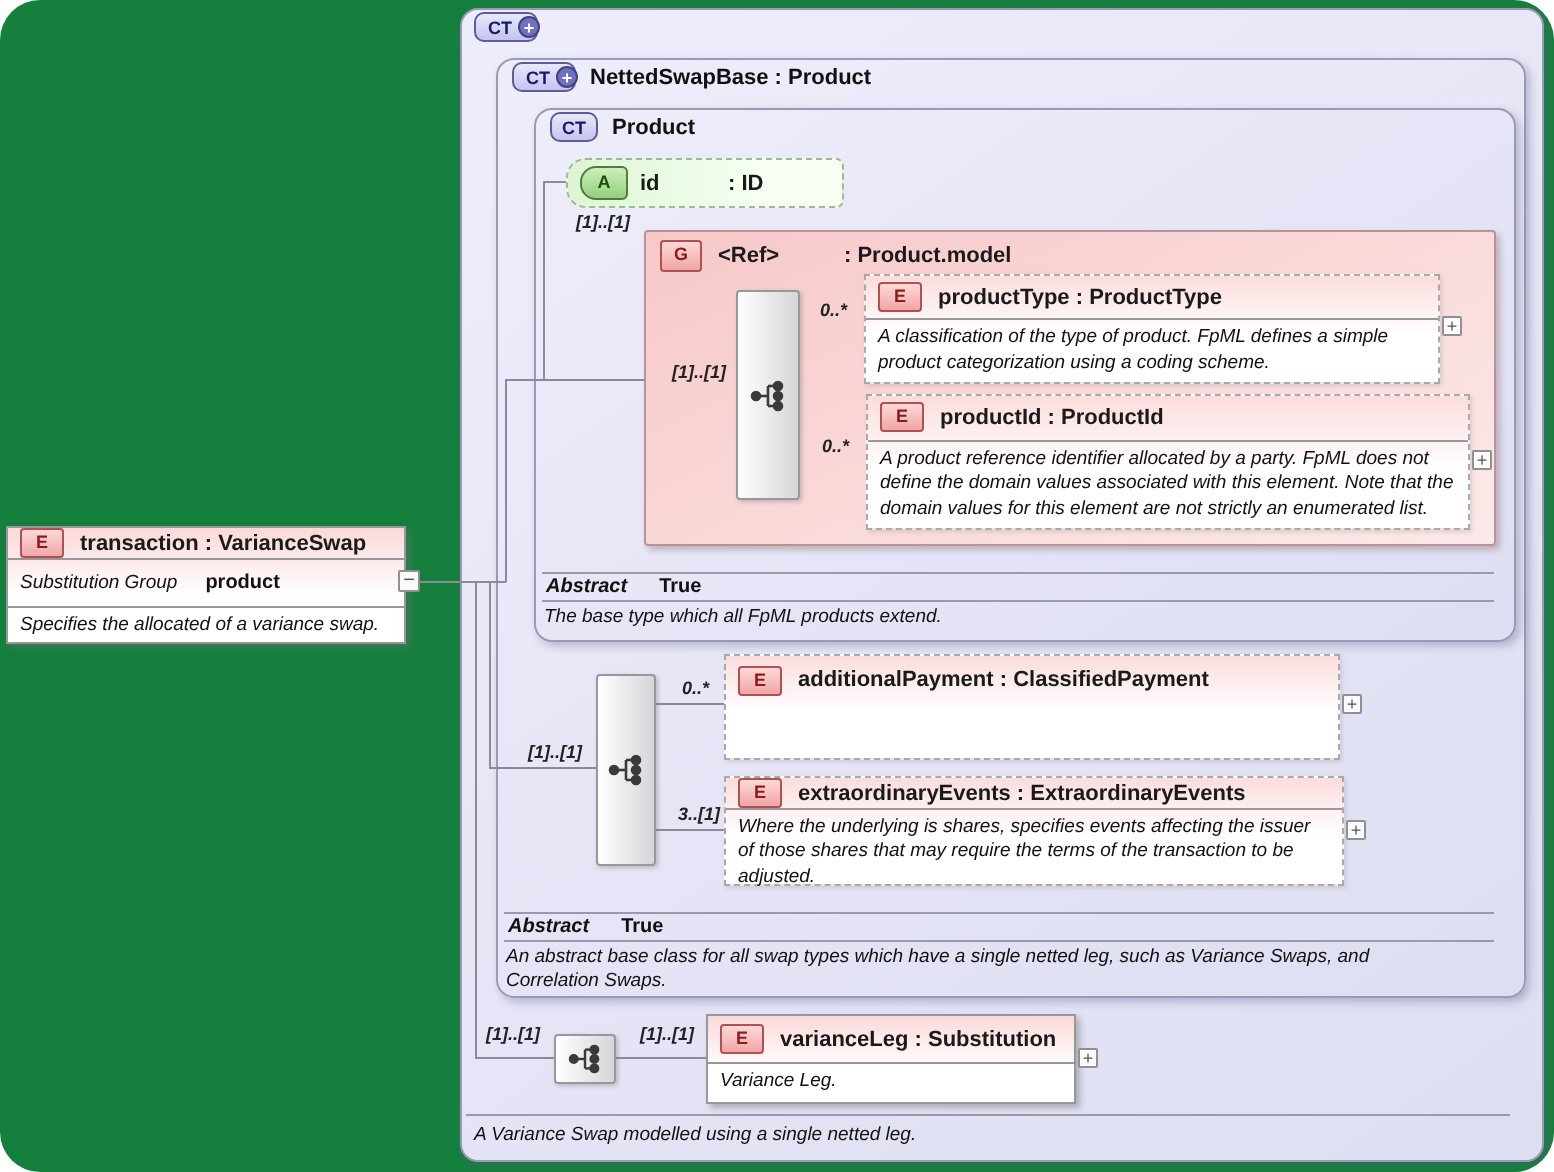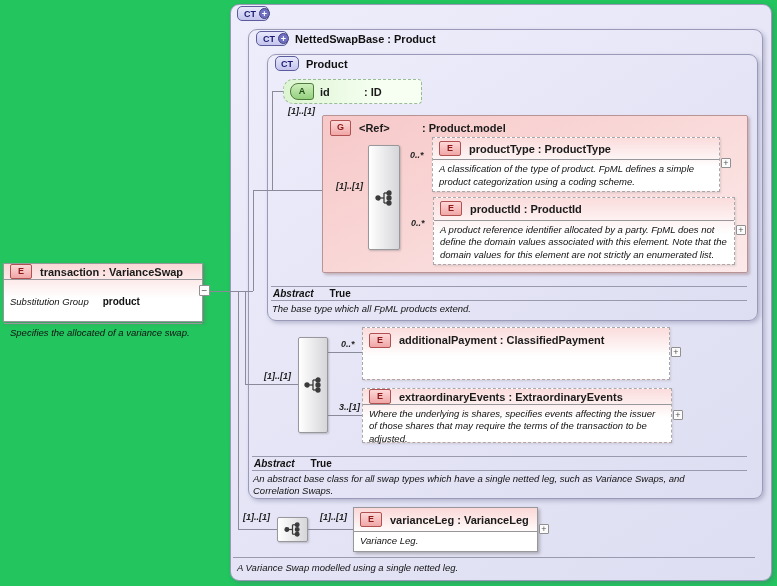--- a/index.html
+++ b/index.html
@@ -1,16 +1,16 @@
 <!DOCTYPE html>
 <html><head>
 <meta charset="utf-8">
 <style>
   html,body{margin:0;padding:0;background:#fff;font-family:"Liberation Sans",sans-serif;}
-  #canvas{position:relative;width:777px;height:586px;background:#22c55e;overflow:hidden;}
+  #canvas{position:relative;width:777px;height:586px;background:#15803d;overflow:hidden;border-radius:20px;}
 
   .container{position:absolute;background:linear-gradient(145deg,#ededfb 0%,#e4e4f6 60%,#dedef2 100%);
     border:1px solid #9a9ab8;border-radius:9px;box-shadow:2px 2px 4px rgba(90,90,130,.35);}
   .hdr{position:absolute;display:flex;align-items:center;gap:7px;font-weight:bold;font-size:11px;color:#111;white-space:nowrap;}
   .ctbadge{position:relative;width:24px;height:13px;border:1px solid #5c5c9c;border-radius:5px;
     background:linear-gradient(#e8e8fc,#c4c4ee);color:#1a1a70;font-size:9px;font-weight:bold;
     display:flex;align-items:center;justify-content:center;flex:0 0 auto;padding-right:6px;box-sizing:content-box;}
   .ctbadge.noplus{padding-right:0;width:22px;}
   .ctplus{position:absolute;right:-2px;top:1px;width:11px;height:11px;border-radius:50%;background:#7070c2;
     border:1px solid #42427e;color:#fff;font-size:9px;font-weight:bold;line-height:10px;text-align:center;box-sizing:border-box;}
@@ -18,21 +18,21 @@
   svg.connectors{position:absolute;left:0;top:0;pointer-events:none;}
 
   .ebox{position:absolute;border:1px solid #98989c;background:linear-gradient(#fbd8d8,#ffffff 60%);
     box-shadow:2px 2px 3px rgba(110,110,110,.45);display:flex;flex-direction:column;box-sizing:border-box;}
   .dbox{position:absolute;border:1px dashed #a9a9ab;background:linear-gradient(#fbdcdc,#ffffff 55%);
     box-shadow:1px 1px 2px rgba(150,150,150,.3);display:flex;flex-direction:column;box-sizing:border-box;}
   .etitle{display:flex;align-items:center;gap:8px;padding:0 6px;font-weight:bold;font-size:11px;color:#1a1a1a;white-space:nowrap;}
   .ebadge{width:20px;height:13px;flex:0 0 auto;border:1px solid #b05050;border-radius:2px;
     background:linear-gradient(#fdd8d8,#f0a6a6);color:#8c1a1a;font-size:9px;font-weight:bold;text-align:center;line-height:12px;}
   .edesc{border-top:1px solid #98989c;padding:3px 6px;font-style:italic;font-size:9.5px;line-height:1.3;color:#111;flex:1;}
-  .row2{border-top:1px solid #98989c;padding:16px 6px;font-size:9.5px;display:flex;gap:14px;align-items:center;}
+  .row2{border-top:1px solid #98989c;padding:6px 6px;font-size:9.5px;display:flex;gap:14px;align-items:center;}
   .row2 .lbl{font-style:italic;color:#111;}
   .row2 .val{font-weight:bold;font-size:10px;color:#111;}
 
   .abox{position:absolute;border:1px dashed #9bb99b;border-radius:10px 4px 4px 10px;
     background:linear-gradient(90deg,#ddf5d2,#f6fff2 70%);display:flex;align-items:center;gap:6px;padding:0 6px;
     font-weight:bold;font-size:11px;color:#1a1a1a;box-sizing:border-box;}
   .abadge{width:22px;height:15px;flex:0 0 auto;border:1px solid #4d7c3c;border-radius:8px 3px 3px 8px;
     background:linear-gradient(#cdeebb,#94d07f);color:#1d4d15;font-size:9px;font-weight:bold;text-align:center;line-height:14px;}
 
   .gbox{position:absolute;border:1px solid #b89494;border-radius:2px;
@@ -207,21 +207,21 @@
 
   <div class="absrow" style="left:252px;top:456px;width:495px;">
     <span class="lbl">Abstract</span>
     <span class="val">True</span>
   </div>
   <div class="absdesc" style="left:253px;top:473px;width:472px;">An abstract base class for all swap types which have a single netted leg, such as Variance Swaps, and Correlation Swaps.</div>
 
   <div class="ebox" style="left:353px;top:507px;width:185px;height:45px;">
     <div class="etitle" style="height:23px;">
       <span class="ebadge">E</span>
-      <span>varianceLeg : VarianceLeg</span>
+      <span>varianceLeg : Substitution</span>
     </div>
     <div class="edesc">Variance Leg.</div>
   </div>
   <div class="plusbtn" style="left:539px;top:524px;">+</div>
 
   <div class="hline" style="left:233px;top:557px;width:522px;"></div>
   <div class="absdesc" style="left:237px;top:562px;width:520px;">A Variance Swap modelled using a single netted leg.</div>
 
   <div class="ebox" style="left:3px;top:263px;width:200px;height:59px;">
     <div class="etitle" style="height:23px;">

